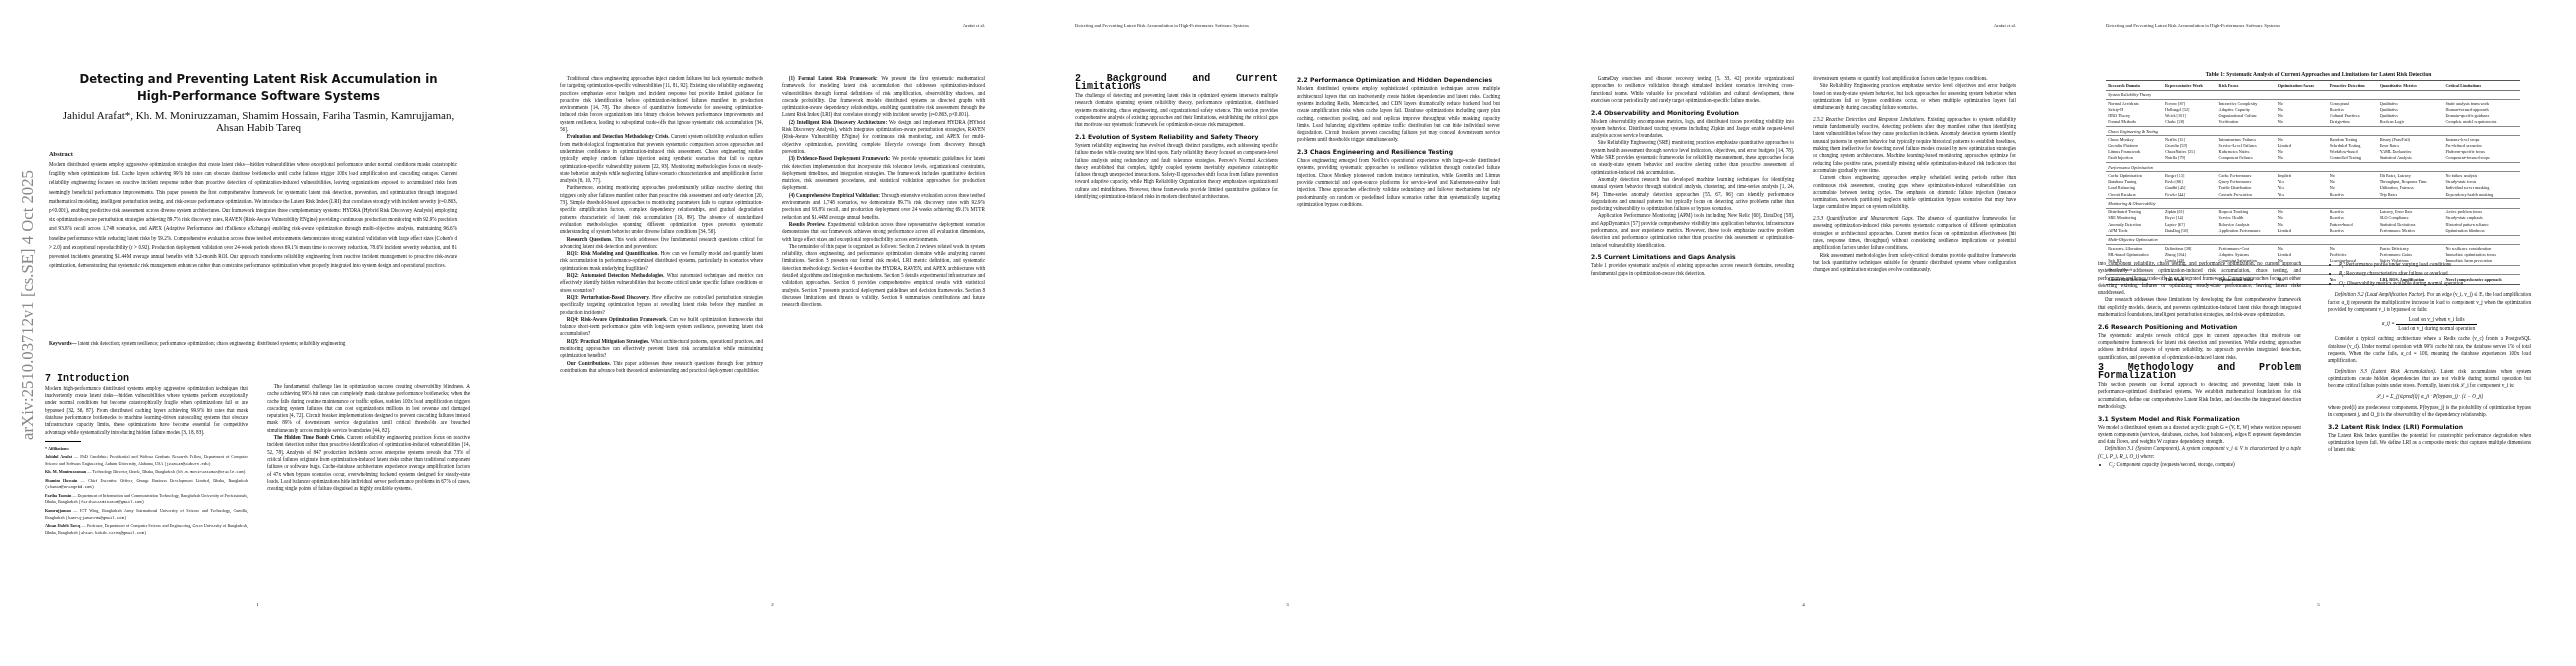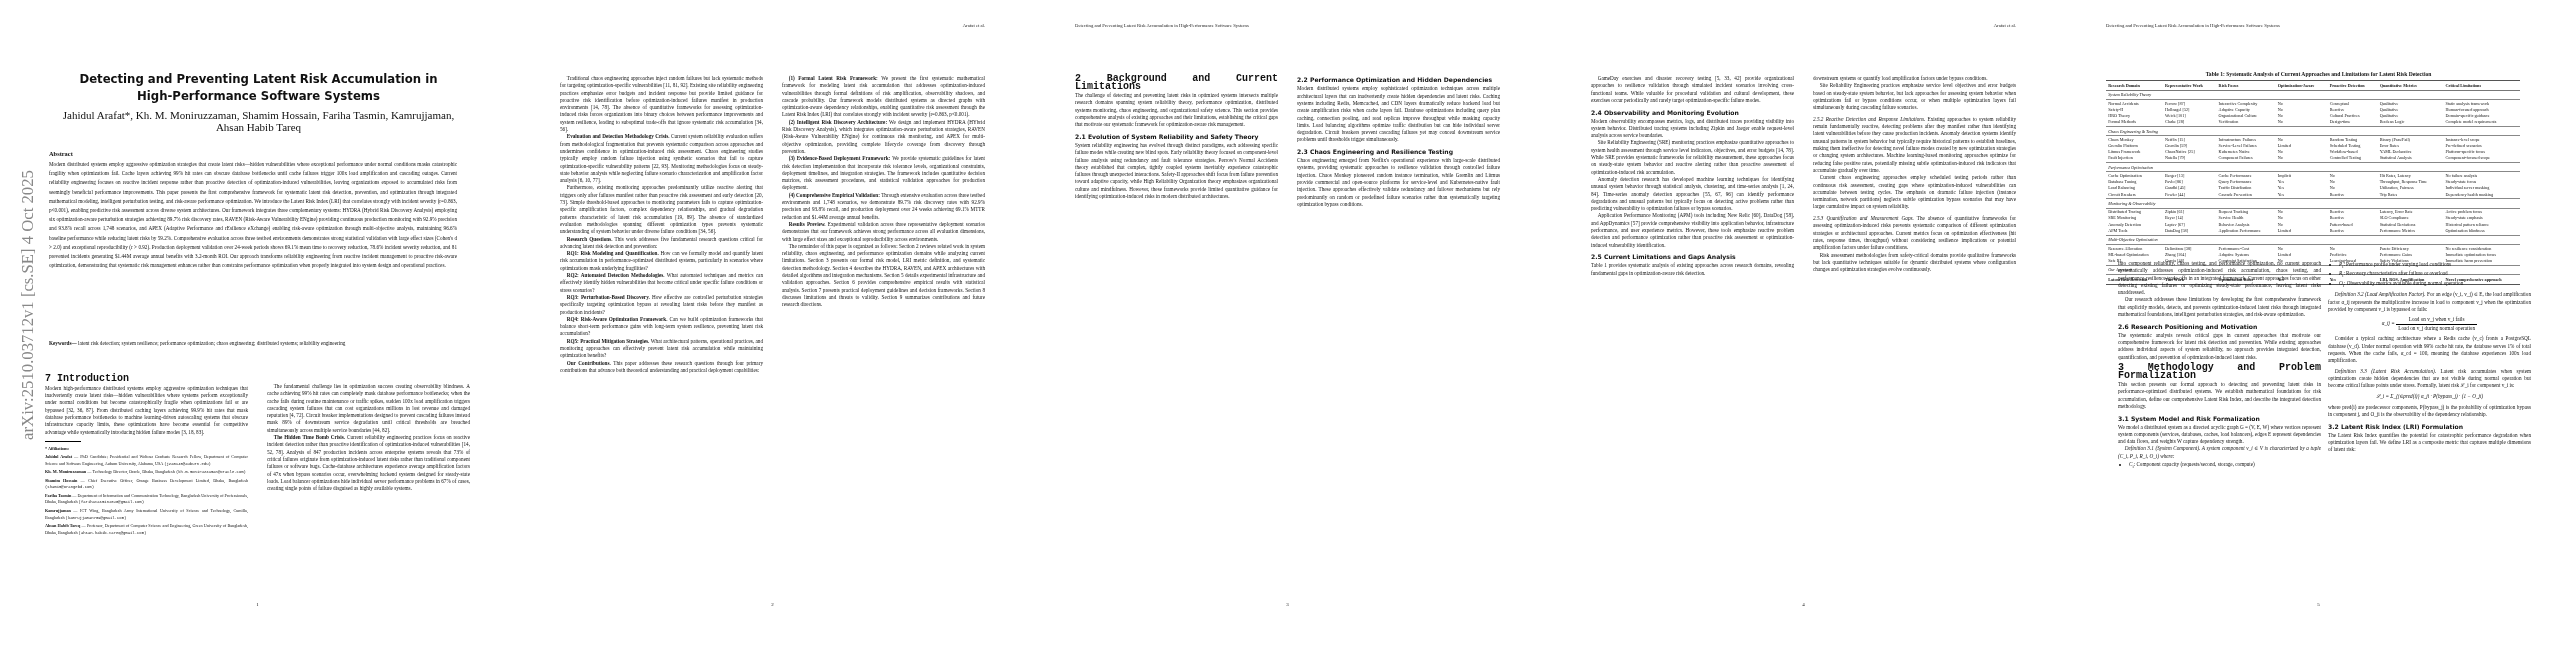--- a/index.html
+++ b/index.html
@@ -352,21 +352,21 @@
             <td>Optimization Risks</td>
             <td>Yes</td>
             <td>Yes</td>
             <td>LRI, ROS, Amplification</td>
             <td>Novel comprehensive approach</td>
           </tr>
         </tbody>
     </table>
   </div>
 
-  <div class="col" style="left:57px;top:260px;">
+  <div class="col" style="left:37px;top:260px;">
     <p class="noind">into component reliability, chaos testing, and performance optimization, no current approach systematically addresses optimization-induced risk accumulation, chaos testing, and performance-resilience trade-offs in an integrated framework. Current approaches focus on either detecting existing failures or optimizing steady-state performance, leaving latent risks unaddressed.</p>
     <p>Our research addresses these limitations by developing the first comprehensive framework that explicitly models, detects, and prevents optimization-induced latent risks through integrated mathematical foundations, intelligent perturbation strategies, and risk-aware optimization.</p>
     <div class="h2">2.6   Research Positioning and Motivation</div>
     <p class="noind">The systematic analysis reveals critical gaps in current approaches that motivate our comprehensive framework for latent risk detection and prevention. While existing approaches address individual aspects of system reliability, no approach provides integrated detection, quantification, and prevention of optimization-induced latent risks.</p>
     <div class="h1">3   Methodology and Problem Formalization</div>
     <p class="noind">This section presents our formal approach to detecting and preventing latent risks in performance-optimized distributed systems. We establish mathematical foundations for risk accumulation, define our comprehensive Latent Risk Index, and describe the integrated detection methodology.</p>
     <div class="h2">3.1   System Model and Risk Formalization</div>
     <p class="noind">We model a distributed system as a directed acyclic graph G = (V, E, W) where vertices represent system components (services, databases, caches, load balancers), edges E represent dependencies and data flows, and weights W capture dependency strength.</p>
     <p style="font-style:italic">Definition 3.1 (System Component). A system component v_i ∈ V is characterized by a tuple (C_i, P_i, R_i, O_i) where:</p>
     <ul class="bl">

